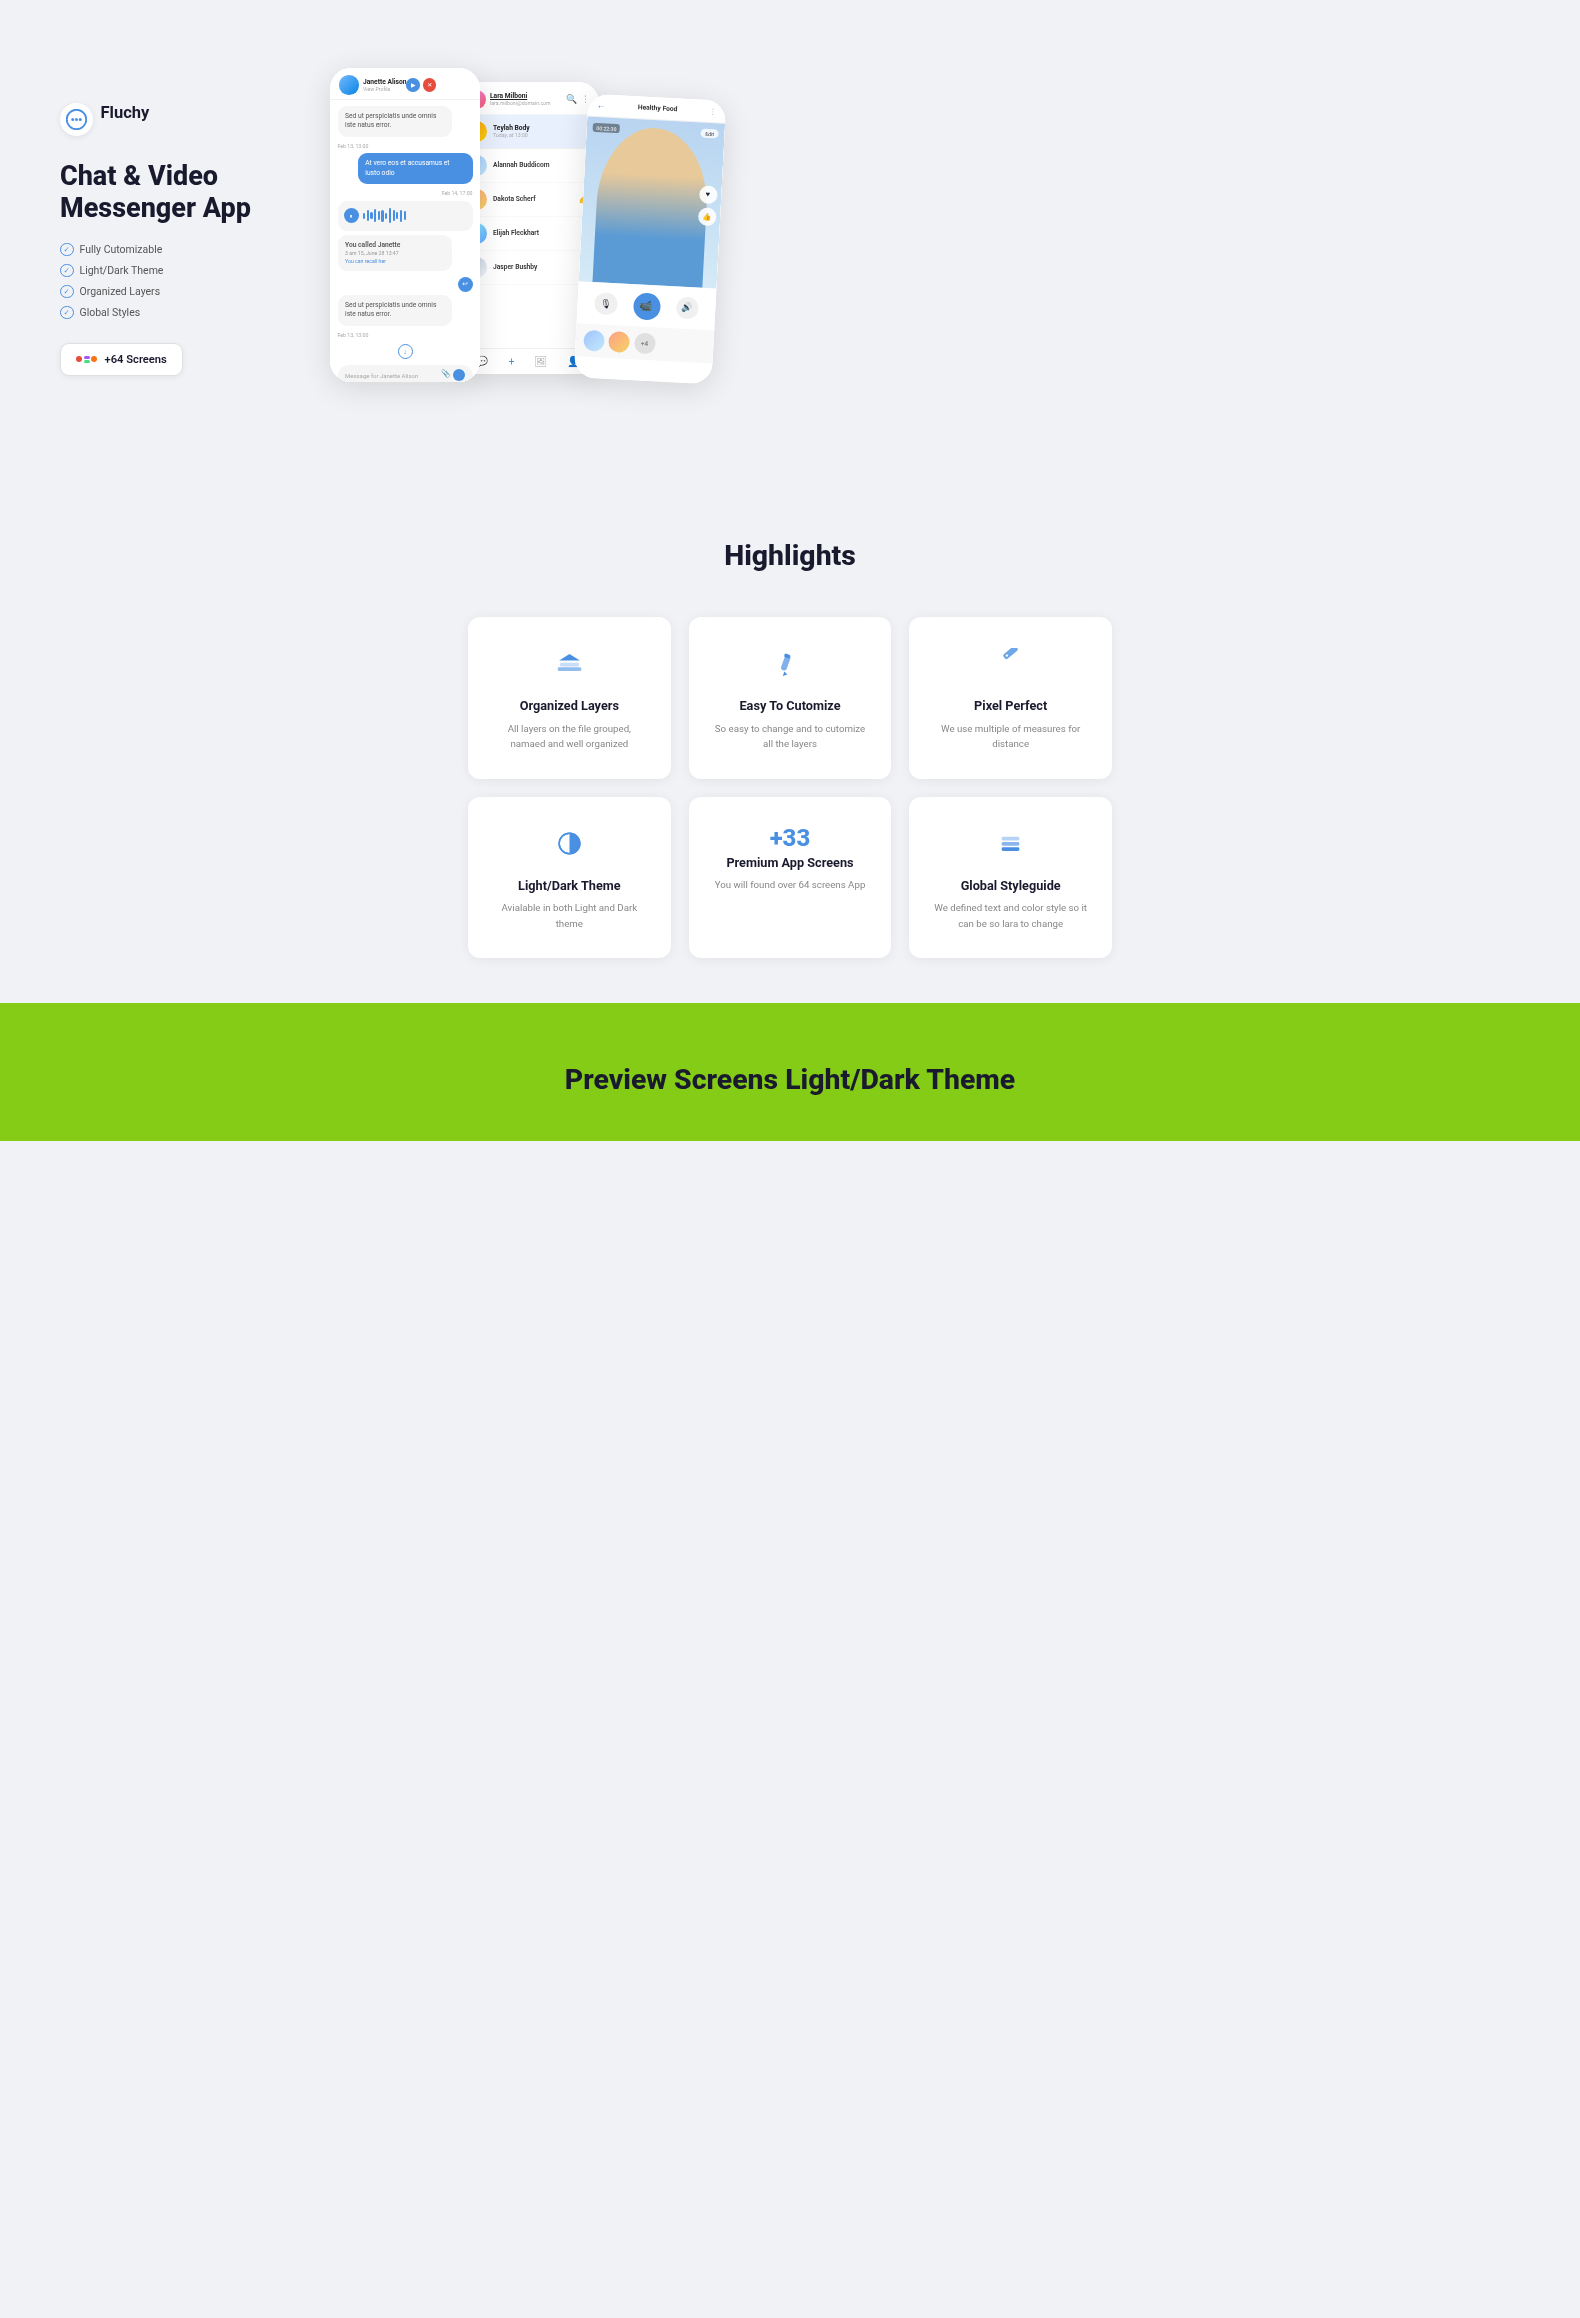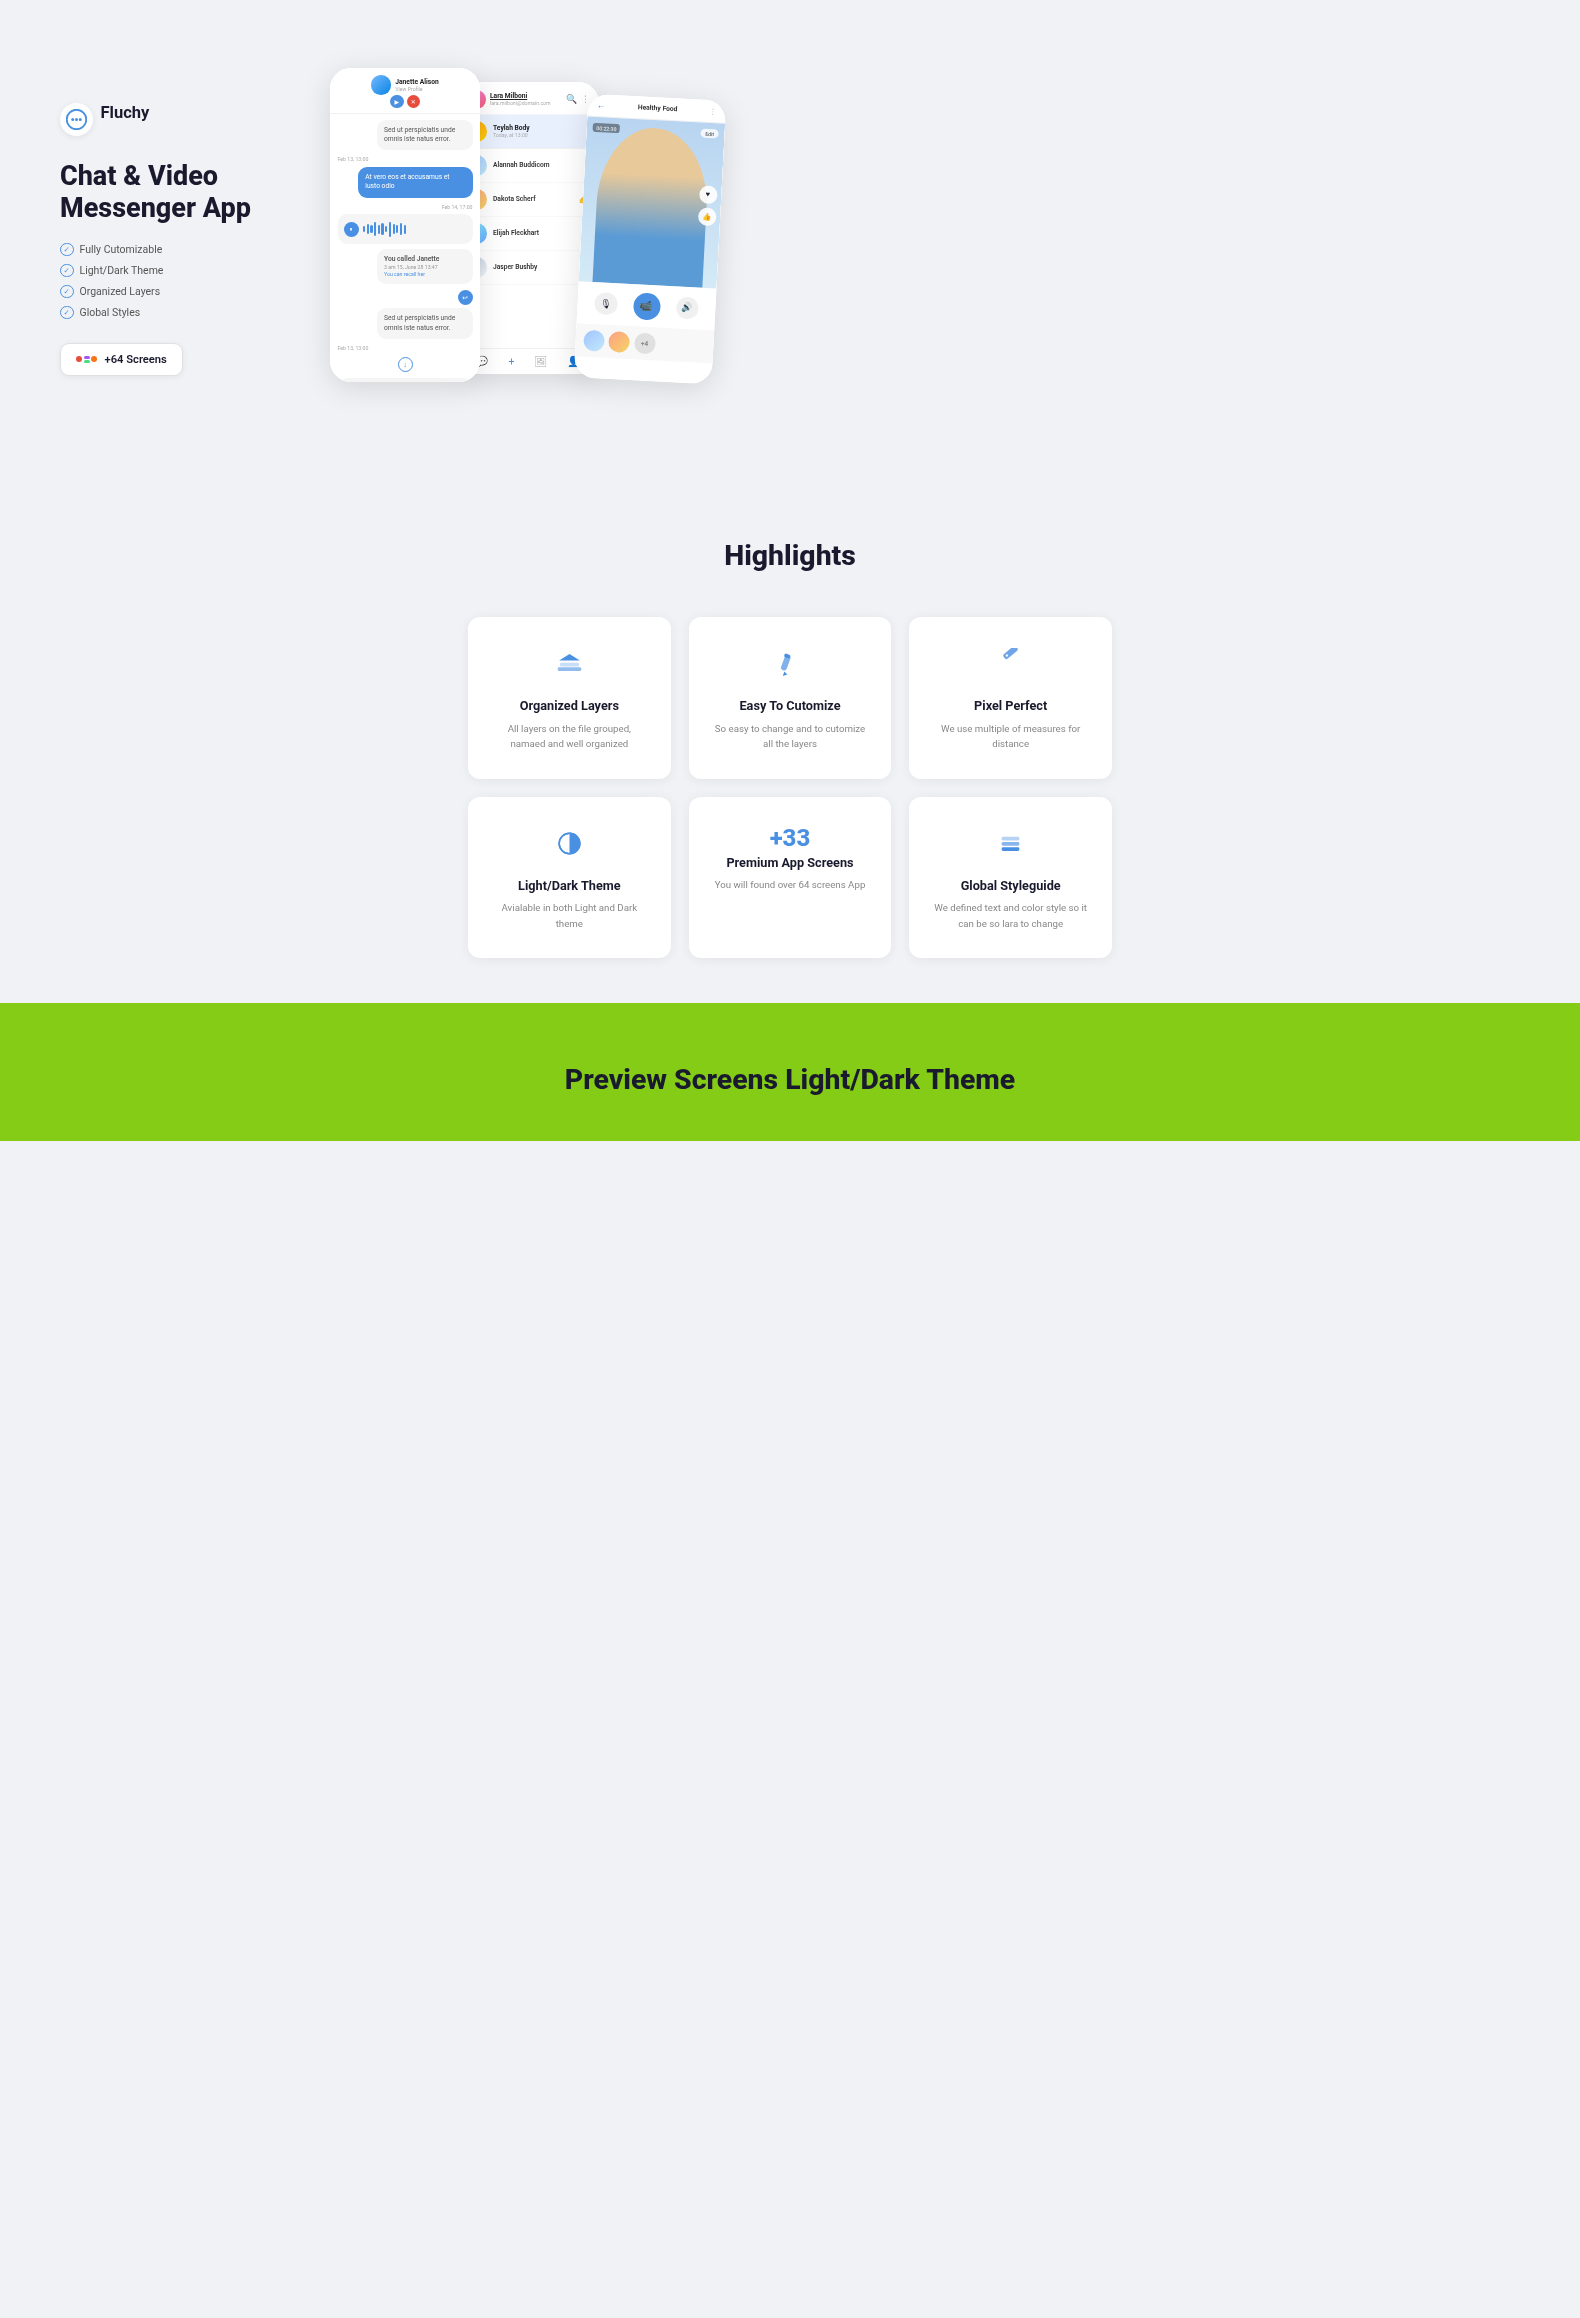--- a/index.html
+++ b/index.html
@@ -156,21 +156,20 @@
       transform: rotate(3deg);
     }
 
     .msg-bubble {
       border-radius: 9px;
       padding: 6px 7.5px;
       margin-bottom: 6px;
       font-size: 6.7px;
       line-height: 1.4;
       max-width: 85%;
-      margin-left: 39px;
     }
 
     .msg-received {
       background: #f5f5f5;
       color: #555;
     }
 
     .msg-sent {
       background: #4a90e2;
       color: #fff;
@@ -385,21 +384,21 @@
       </div>
       <span>+64 Screens</span>
     </div>
   </div>
 
   <div class="hero-right">
 
     <div class="phone-mockup phone-main">
       <div class="phone-screen-content">
 
-        <div style="background:#fff;padding:7.5px 9px 4.5px;border-bottom:0.7px solid #f0f0f0;display:flex;justify-content:flex-start;align-items:center;flex-direction:column;">
+        <div style="background:#fff;padding:7.5px 9px 4.5px;border-bottom:0.7px solid #f0f0f0;display:flex;justify-content:flex-start;align-items:center;">
           <div style="display:flex;align-items:center;gap:4.5px;">
             <div style="width:19.5px;height:19.5px;border-radius:50%;background:linear-gradient(135deg,#74b9ff,#0984e3);"></div>
             <div>
               <div style="font-size:6.7px;font-weight:700;color:#222;">Janette Alison</div>
               <div style="font-size:5.2px;color:#aaa;">View Profile</div>
             </div>
           </div>
           <div style="display:flex;gap:3px;">
             <div style="width:13.5px;height:13.5px;border-radius:50%;background:#4a90e2;display:flex;align-items:center;justify-content:center;">
               <span style="color:#fff;font-size:6px;">▶</span>

